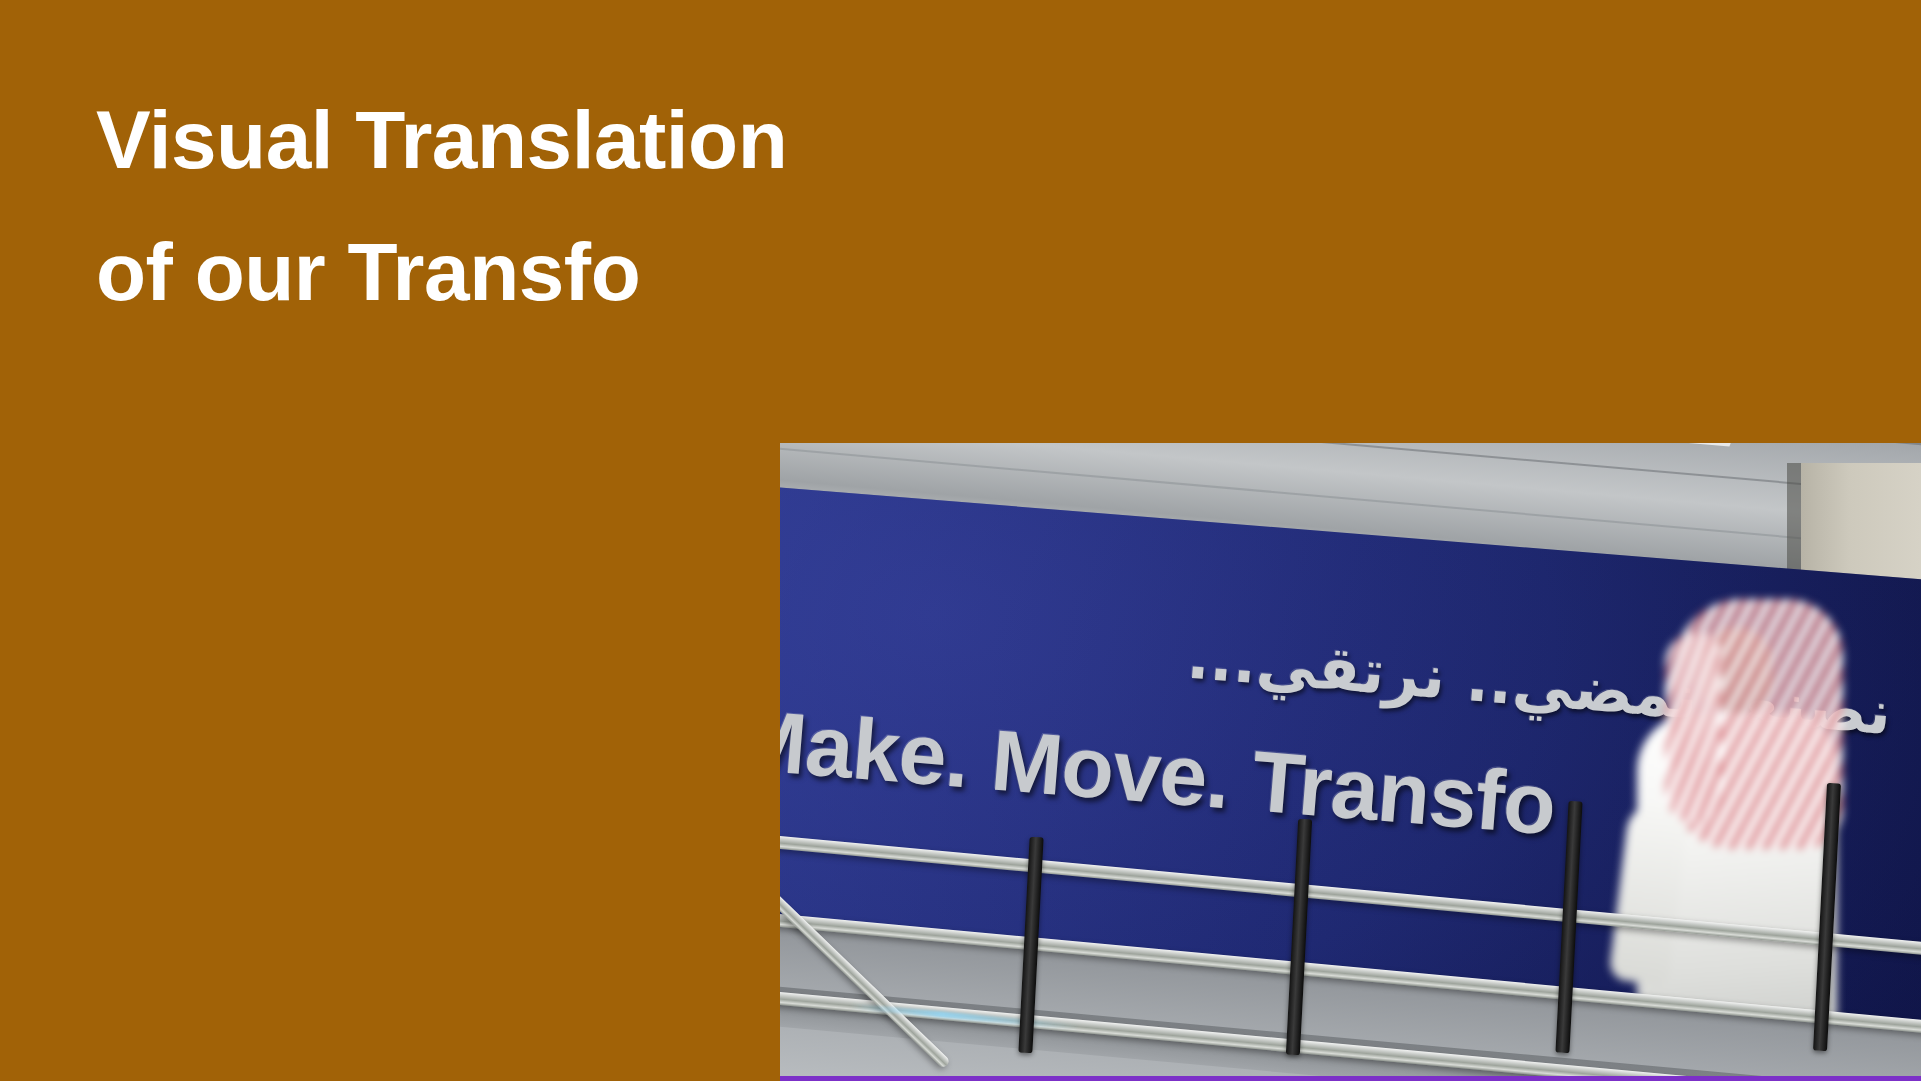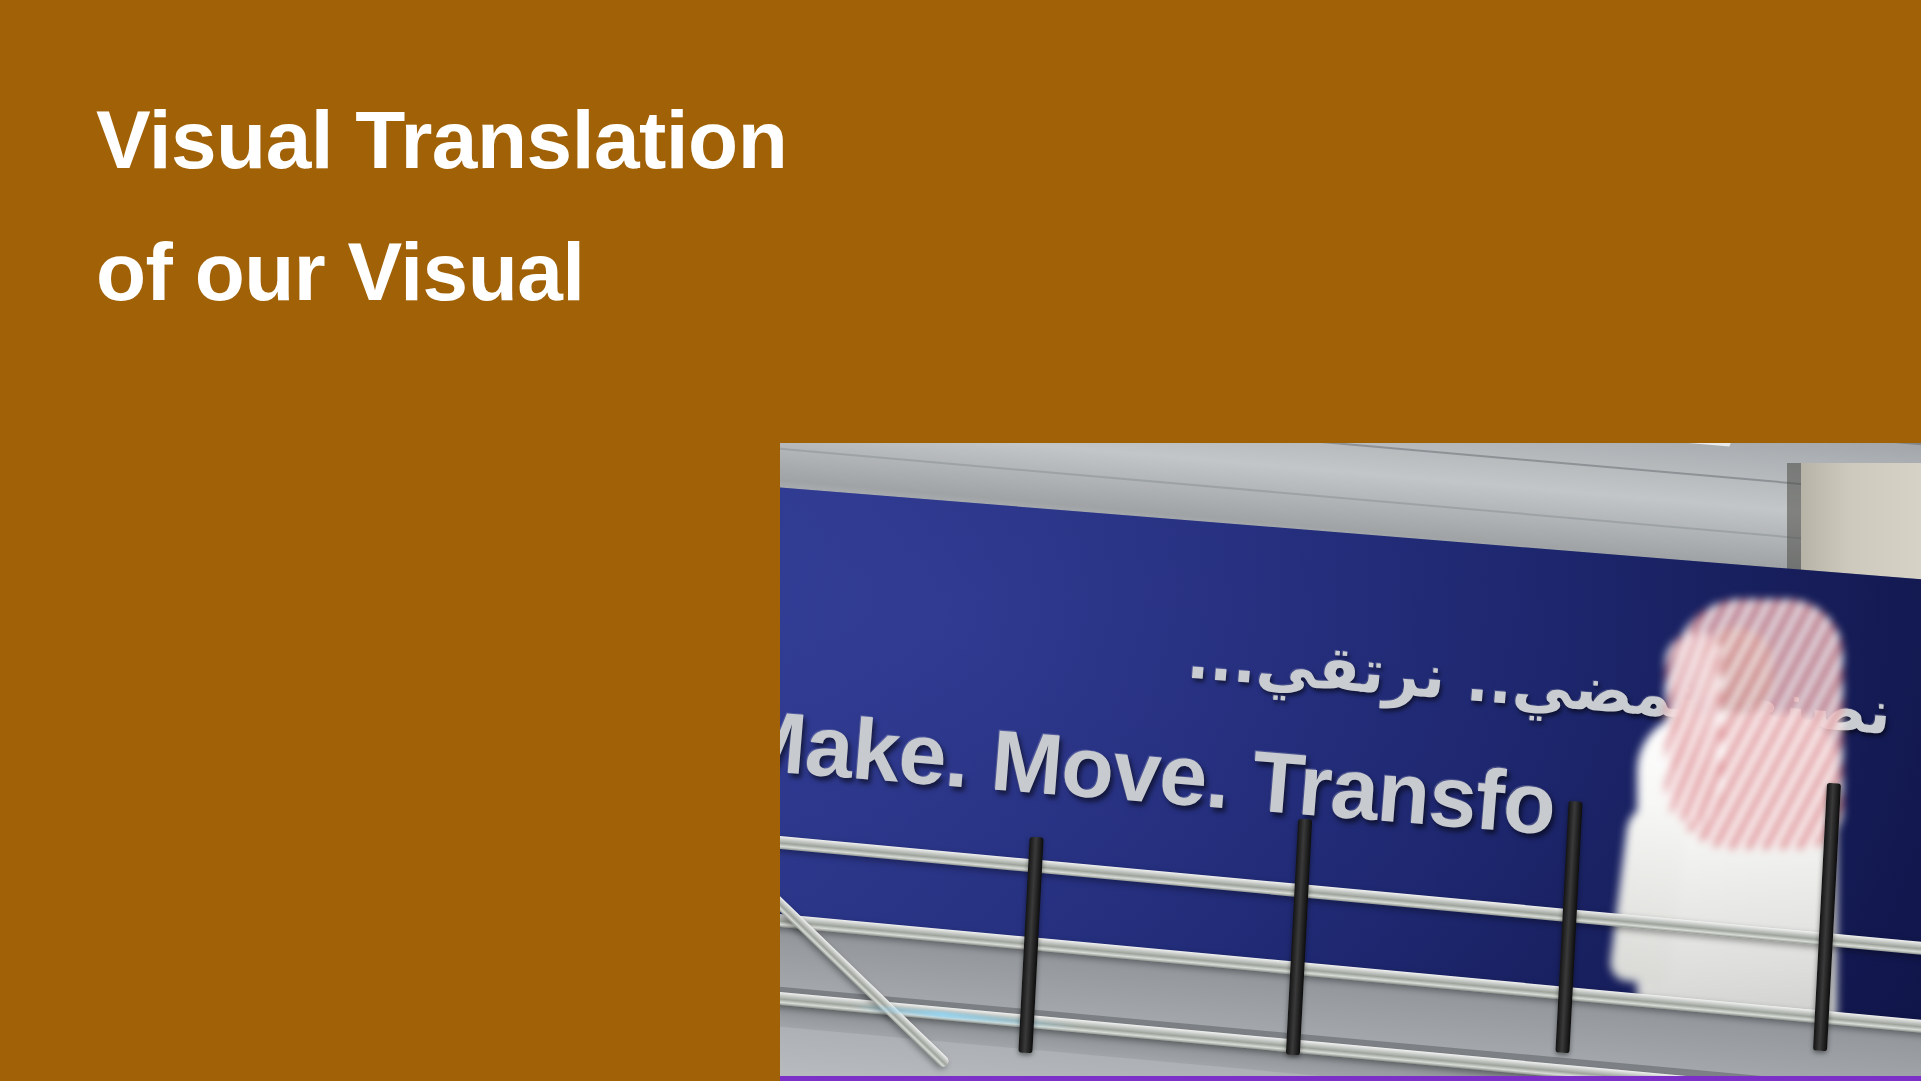--- a/index.html
+++ b/index.html
@@ -179,21 +179,21 @@
     background:#7c30c8;z-index:6;
   }
 </style>
 </head>
 <body>
 
 <div id="slide">
 
   <div id="title-block">
     <span class="title-line">Visual Translation</span>
-    <span class="title-line">of our Visual</span>
+    <span class="title-line">of our Transfo</span>
   </div>
 
   <div id="photo">
     <div id="photo-inner">
 
       <div class="ceiling">
         <div class="ceiling-panelline" style="left:0;top:96px;width:1400px;"></div>
         <div class="ceiling-panelline" style="left:0;top:150px;width:1400px;opacity:.5;"></div>
 
         <div class="ceiling-light" style="left:880px;top:40px;width:120px;height:26px;"></div>

